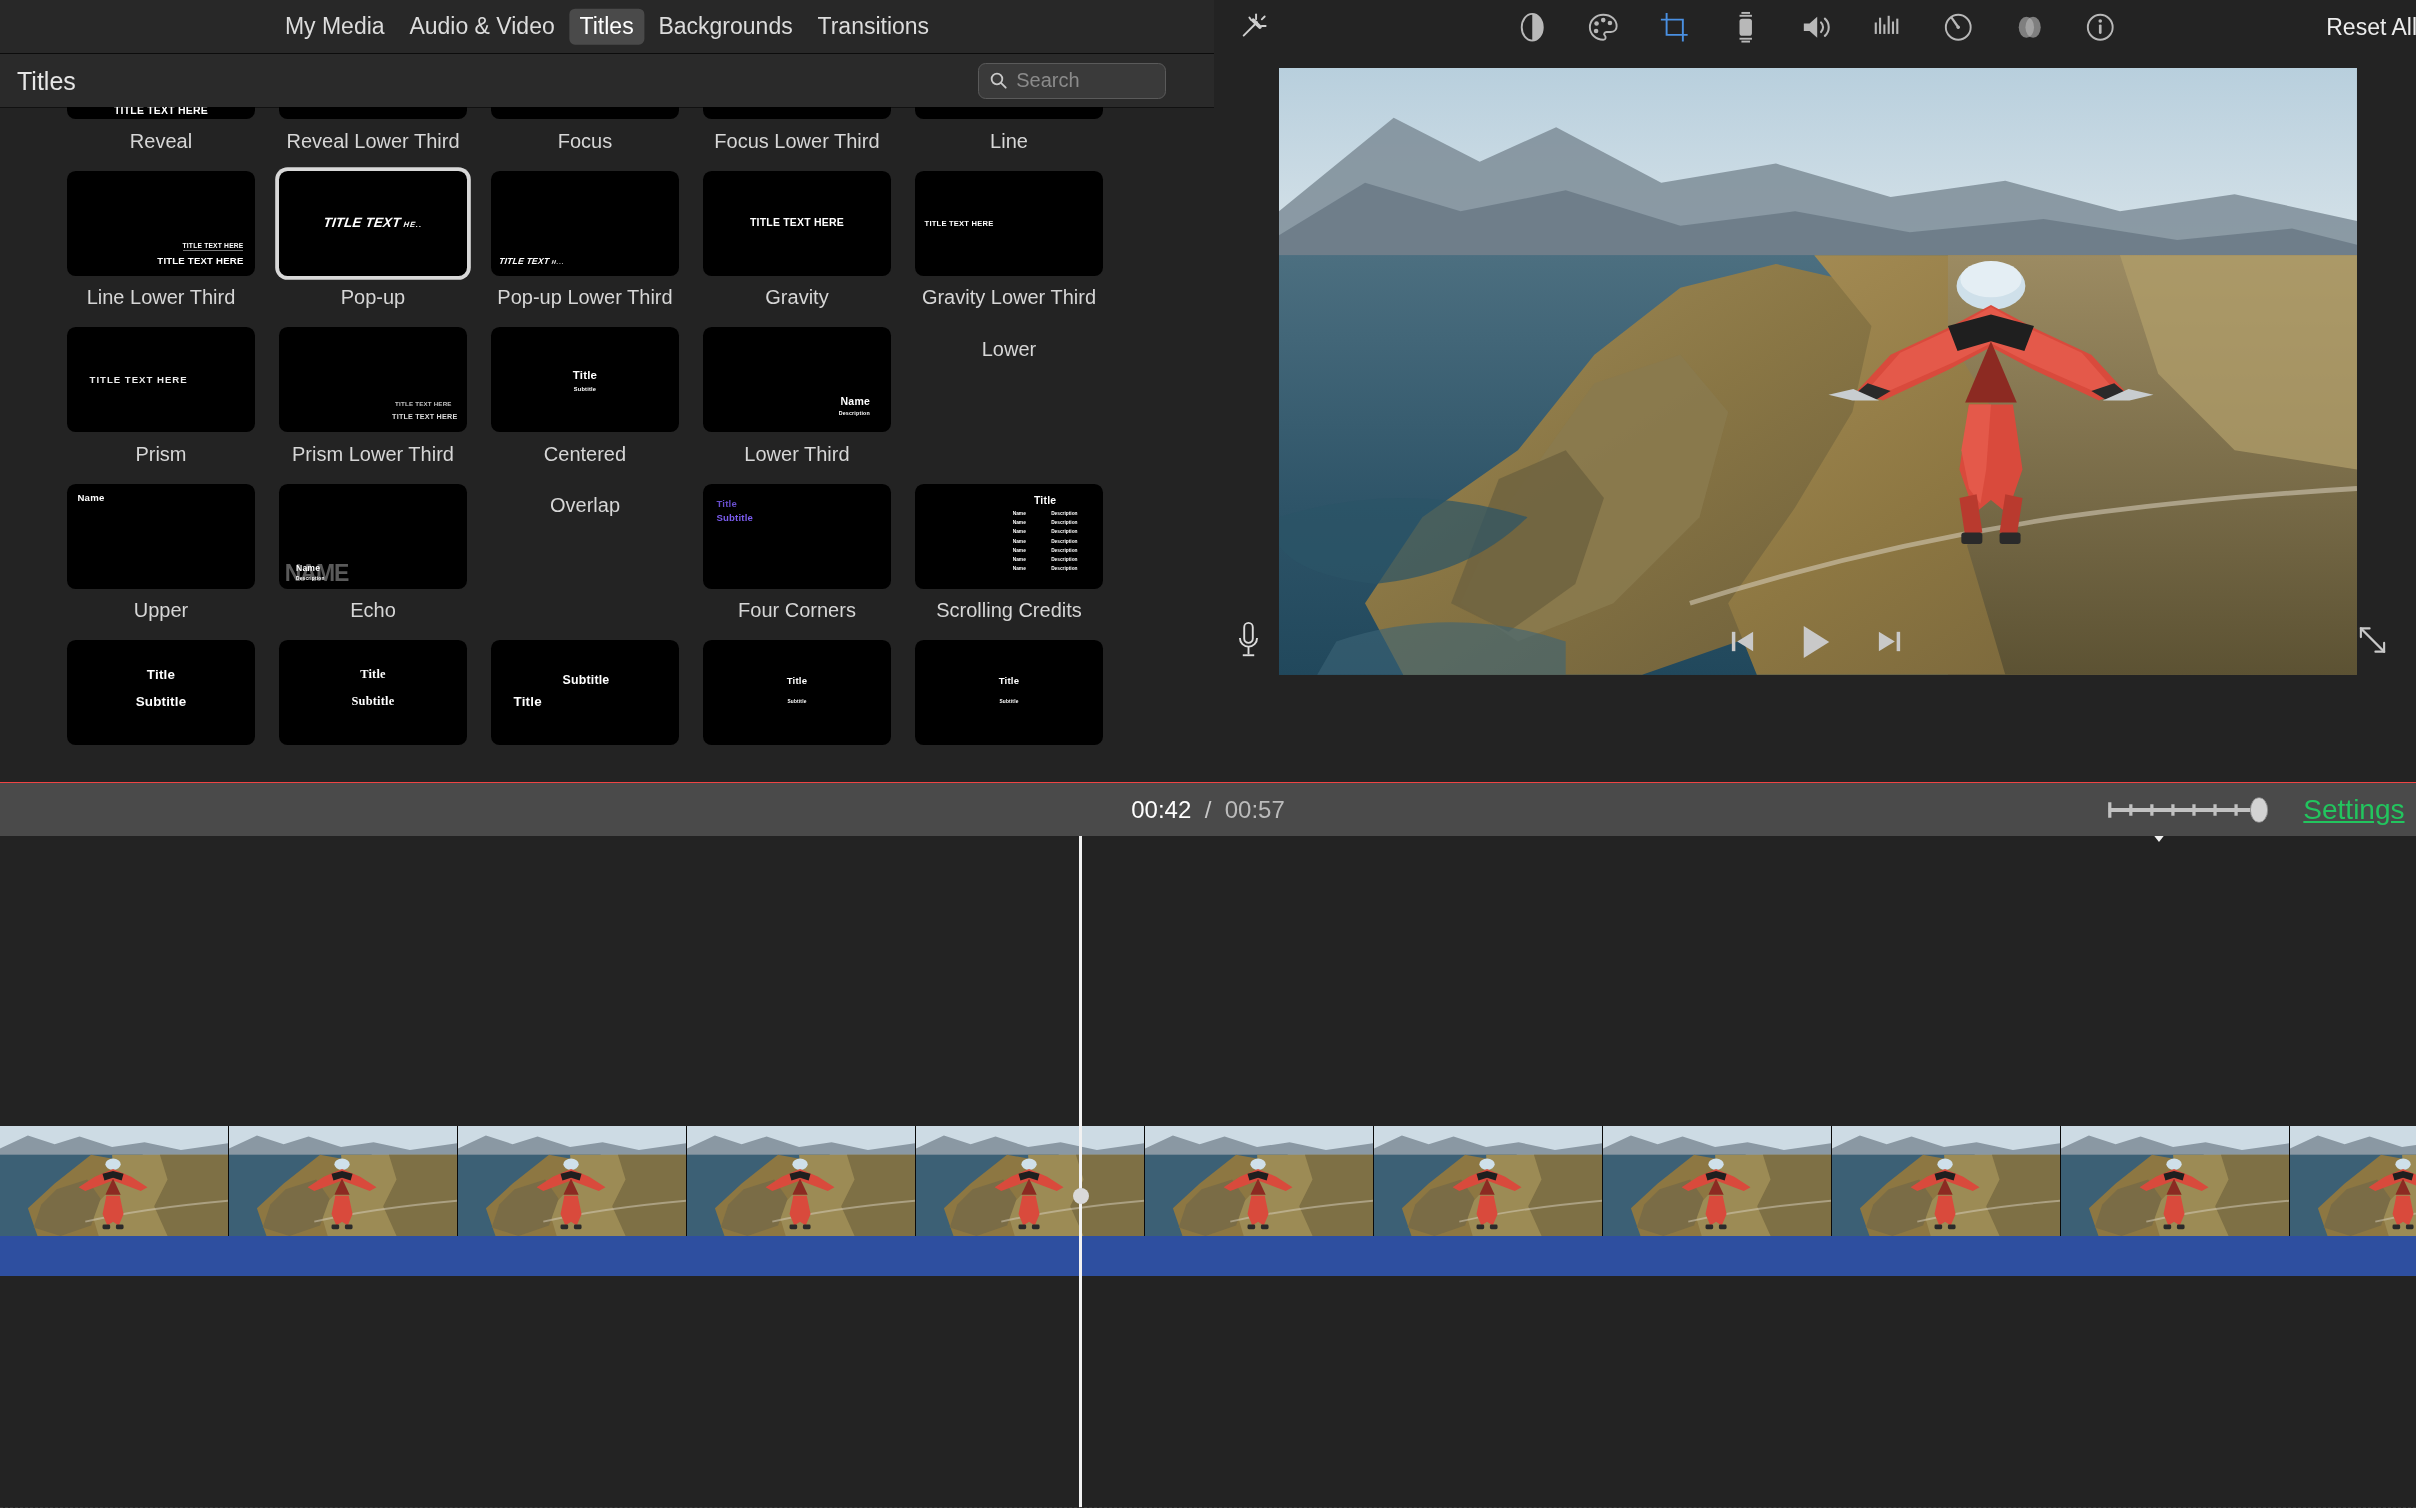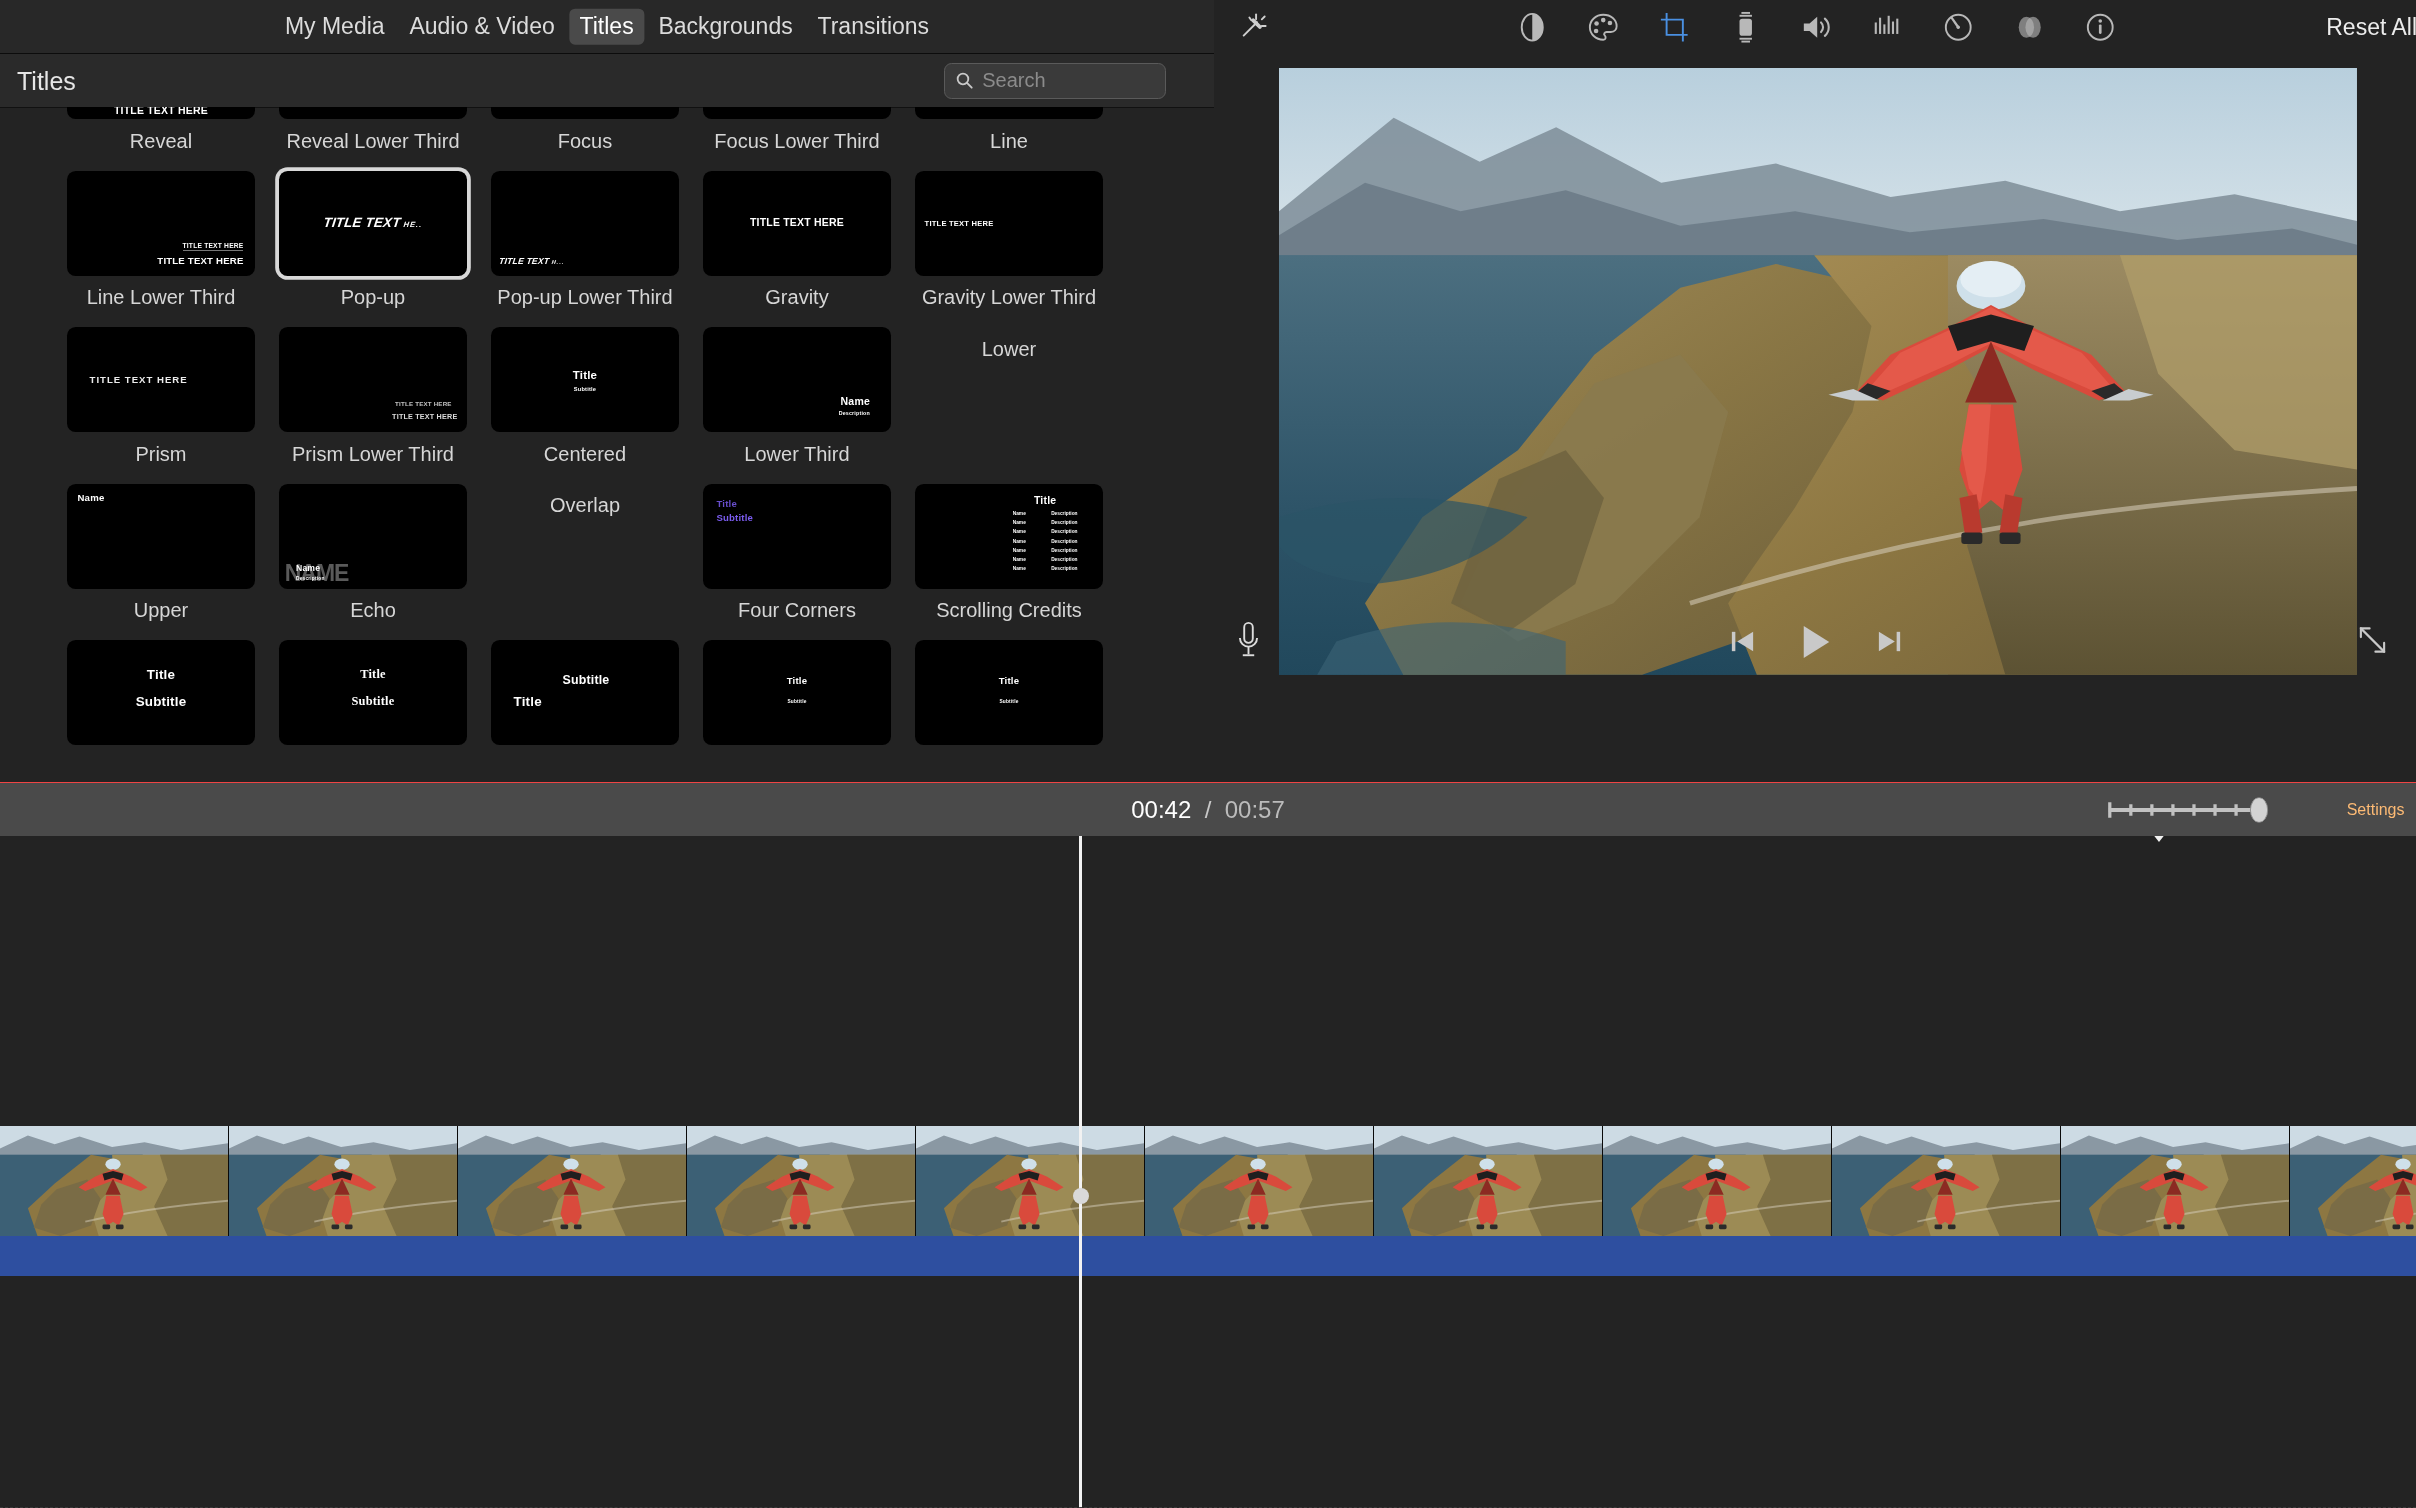--- a/index.html
+++ b/index.html
@@ -25,21 +25,21 @@
           display:flex; align-items:center; gap:3.8px; }
   .tab { font-size:23px; color:#dcdcdc; padding:4.8px 10.5px; border-radius:5.7px;
          white-space:nowrap; cursor:default; }
   .tab.active { background:#4a4a4a; color:#ffffff; }
 
   #browser-header { position:relative; height:54px; background:#2a2a2a;
                     border-bottom:1px solid #111; }
   #browser-title { position:absolute; left:17px; top:50%; transform:translateY(-50%);
                    font-size:25px; color:#e6e6e6; }
   #search-box { position:absolute; right:48px; top:50%; transform:translateY(-50%);
-                width:222px; height:36px; background:#3a3a3a; border:1px solid #5a5a5a;
+                width:188px; height:36px; background:#3a3a3a; border:1px solid #5a5a5a;
                 border-radius:7.6px; display:flex; align-items:center; gap:8.6px; padding:0 9.6px; }
   #search-box input { flex:1; background:transparent; border:0; outline:0;
                       color:#ddd; font-size:20px; font-family:"Liberation Sans",sans-serif; }
   #search-box input::placeholder { color:#8b8b8b; }
 
   #grid-scroll { position:absolute; left:0; top:107px; right:0; bottom:0;
                  overflow:hidden;margin-left:46px; }
   #grid { position:relative; padding:0 13.4px; }
   .trow { display:flex; gap:24px; padding-left:7.6px; }
   .cell { width:188px; }
@@ -81,21 +81,21 @@
   #tl-toolbar { position:absolute; left:0; top:782px; width:2416px; height:54px;
                 background:#4a4a4a; border-top:1px solid #ef4444;text-align:right; }
   #timecode { position:absolute; left:50%; top:50%; transform:translate(-50%,-50%);
               font-size:24px; white-space:nowrap; }
   #timecode .cur { color:#fff; }
   #timecode .sep { color:#c8c8c8; margin:0 6.7px; }
   #timecode .tot { color:#bbb; }
   #zoom-slider { position:absolute; right:134px; top:50%; transform:translateY(-50%);
                  width:177px; height:25px; }
   #settings-btn { position:absolute; right:11.5px; top:50%; transform:translateY(-50%);
-                  font-size:16px; color:#fdba74; }
+                  font-size:28px; color:#22c55e;text-decoration:underline; }
 
   #timeline { position:absolute; left:0; top:836px; width:2416px; height:672px;
               background:#232323; overflow:hidden; }
   #clip-strip { position:absolute; left:0; top:290px; width:2416px; height:110px;
                 display:flex; overflow:hidden; }
   .frame { width:229px; height:110px; flex:0 0 229px; position:relative;
            overflow:hidden; border-right:1px solid #0a0a0a; }
   #audio-band { position:absolute; left:0; top:400px; width:2416px; height:40px;
                 background:#2e4fa0; }
   #playhead { position:absolute; left:1079px; top:0px; width:2.9px; height:672px;

